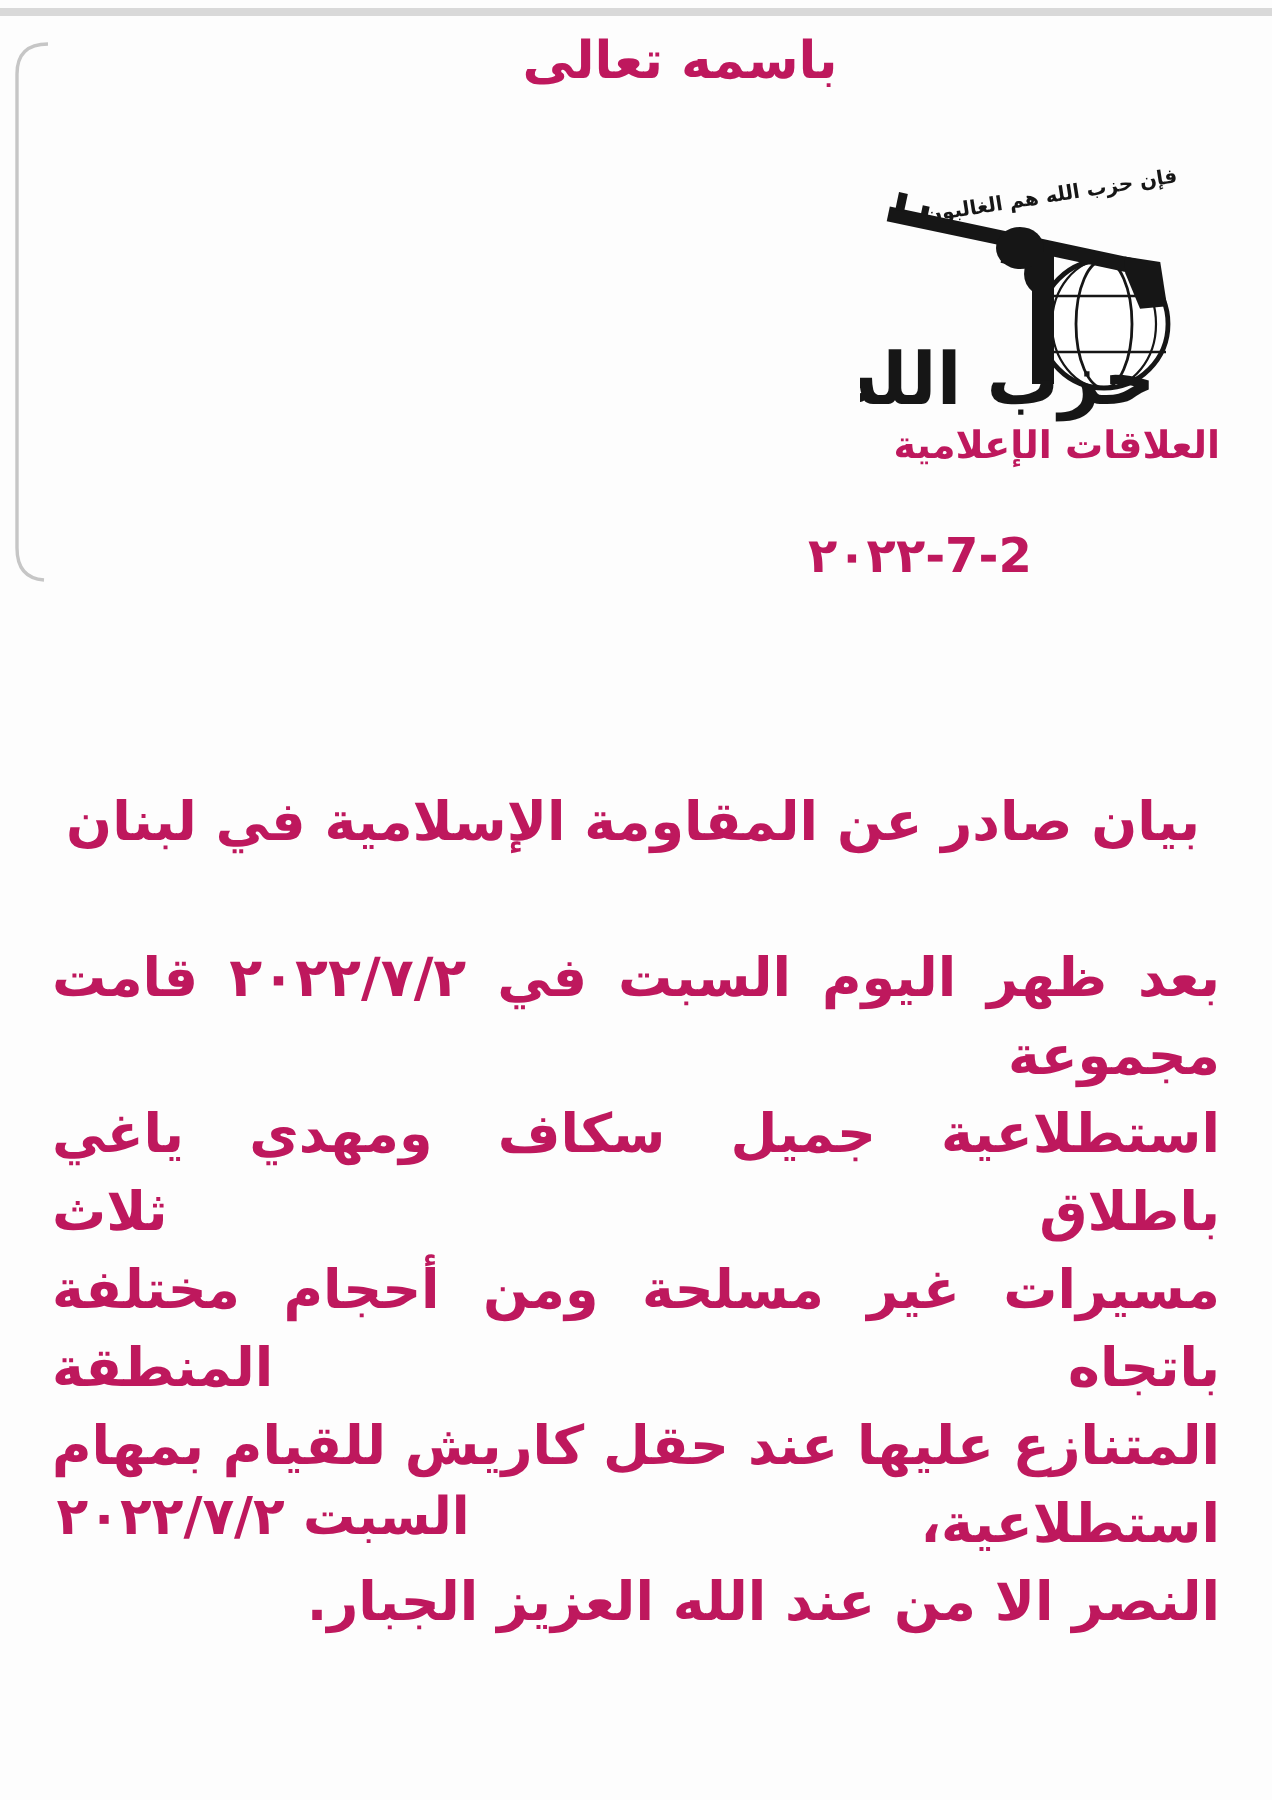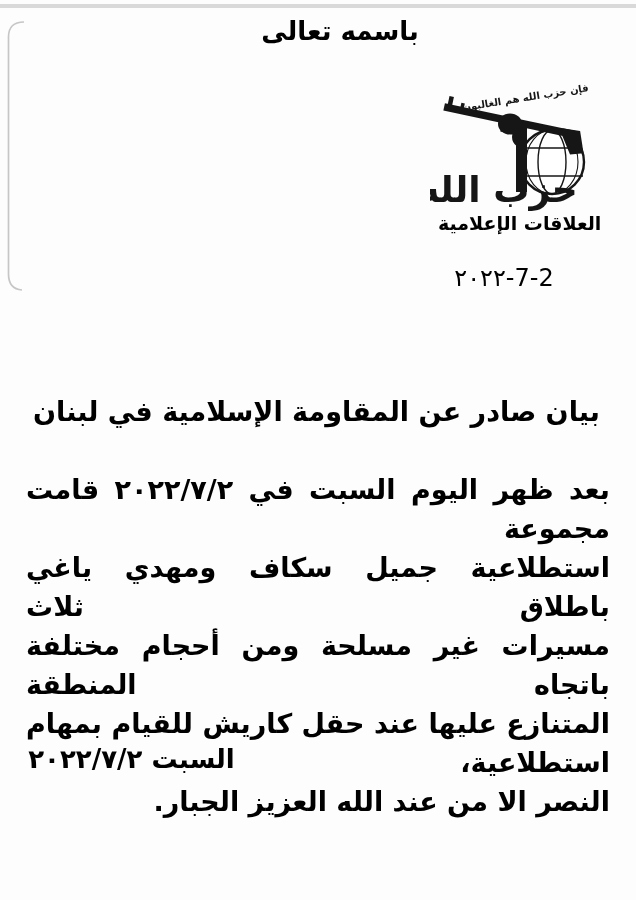--- a/index.html
+++ b/index.html
@@ -2,50 +2,50 @@
 <html lang="ar"><head>
 <meta charset="utf-8">
 <style>
   html,body{margin:0;padding:0;background:#ffffff;}
   .page{
     position:relative;
     width:636px;height:900px;
     background:#fdfdfd;
     overflow:hidden;
     font-family:"DejaVu Sans",sans-serif;
-    color:#000000;
+    color:#be185d;
   }
   .top-line{
     position:absolute;left:0;top:4px;width:636px;height:4px;
     background:#d9d9d9;
   }
   .left-border{
     position:absolute;left:0;top:0;width:40px;height:320px;
   }
   .basmala{
     position:absolute;left:248px;top:16px;width:184px;
     text-align:center;
     font-size:26px;font-weight:bold;
     direction:rtl;
   }
   .logo-wrap{
     position:absolute;left:430px;top:84px;width:192px;height:160px;
   }
   .logo-svg{display:block;width:192px;height:132px;}
   .logo-subtitle{
     position:absolute;left:8px;top:128px;width:172px;
-    text-align:left;
+    text-align:right;
     font-size:19px;font-weight:bold;
     direction:rtl;
     letter-spacing:.5px;
   }
   .header-date{
     position:absolute;right:32px;top:264px;width:200px;
-    text-align:center;
-    font-size:24px;font-weight:normal;
+    text-align:left;
+    font-size:24px;font-weight:bold;
     letter-spacing:1px;
   }
   .title{
     position:absolute;left:0;top:396px;width:633px;margin:0;
     text-align:center;
     font-size:27px;font-weight:bold;
     direction:rtl;
   }
   .body{
     position:absolute;left:26px;top:470px;width:584px;

